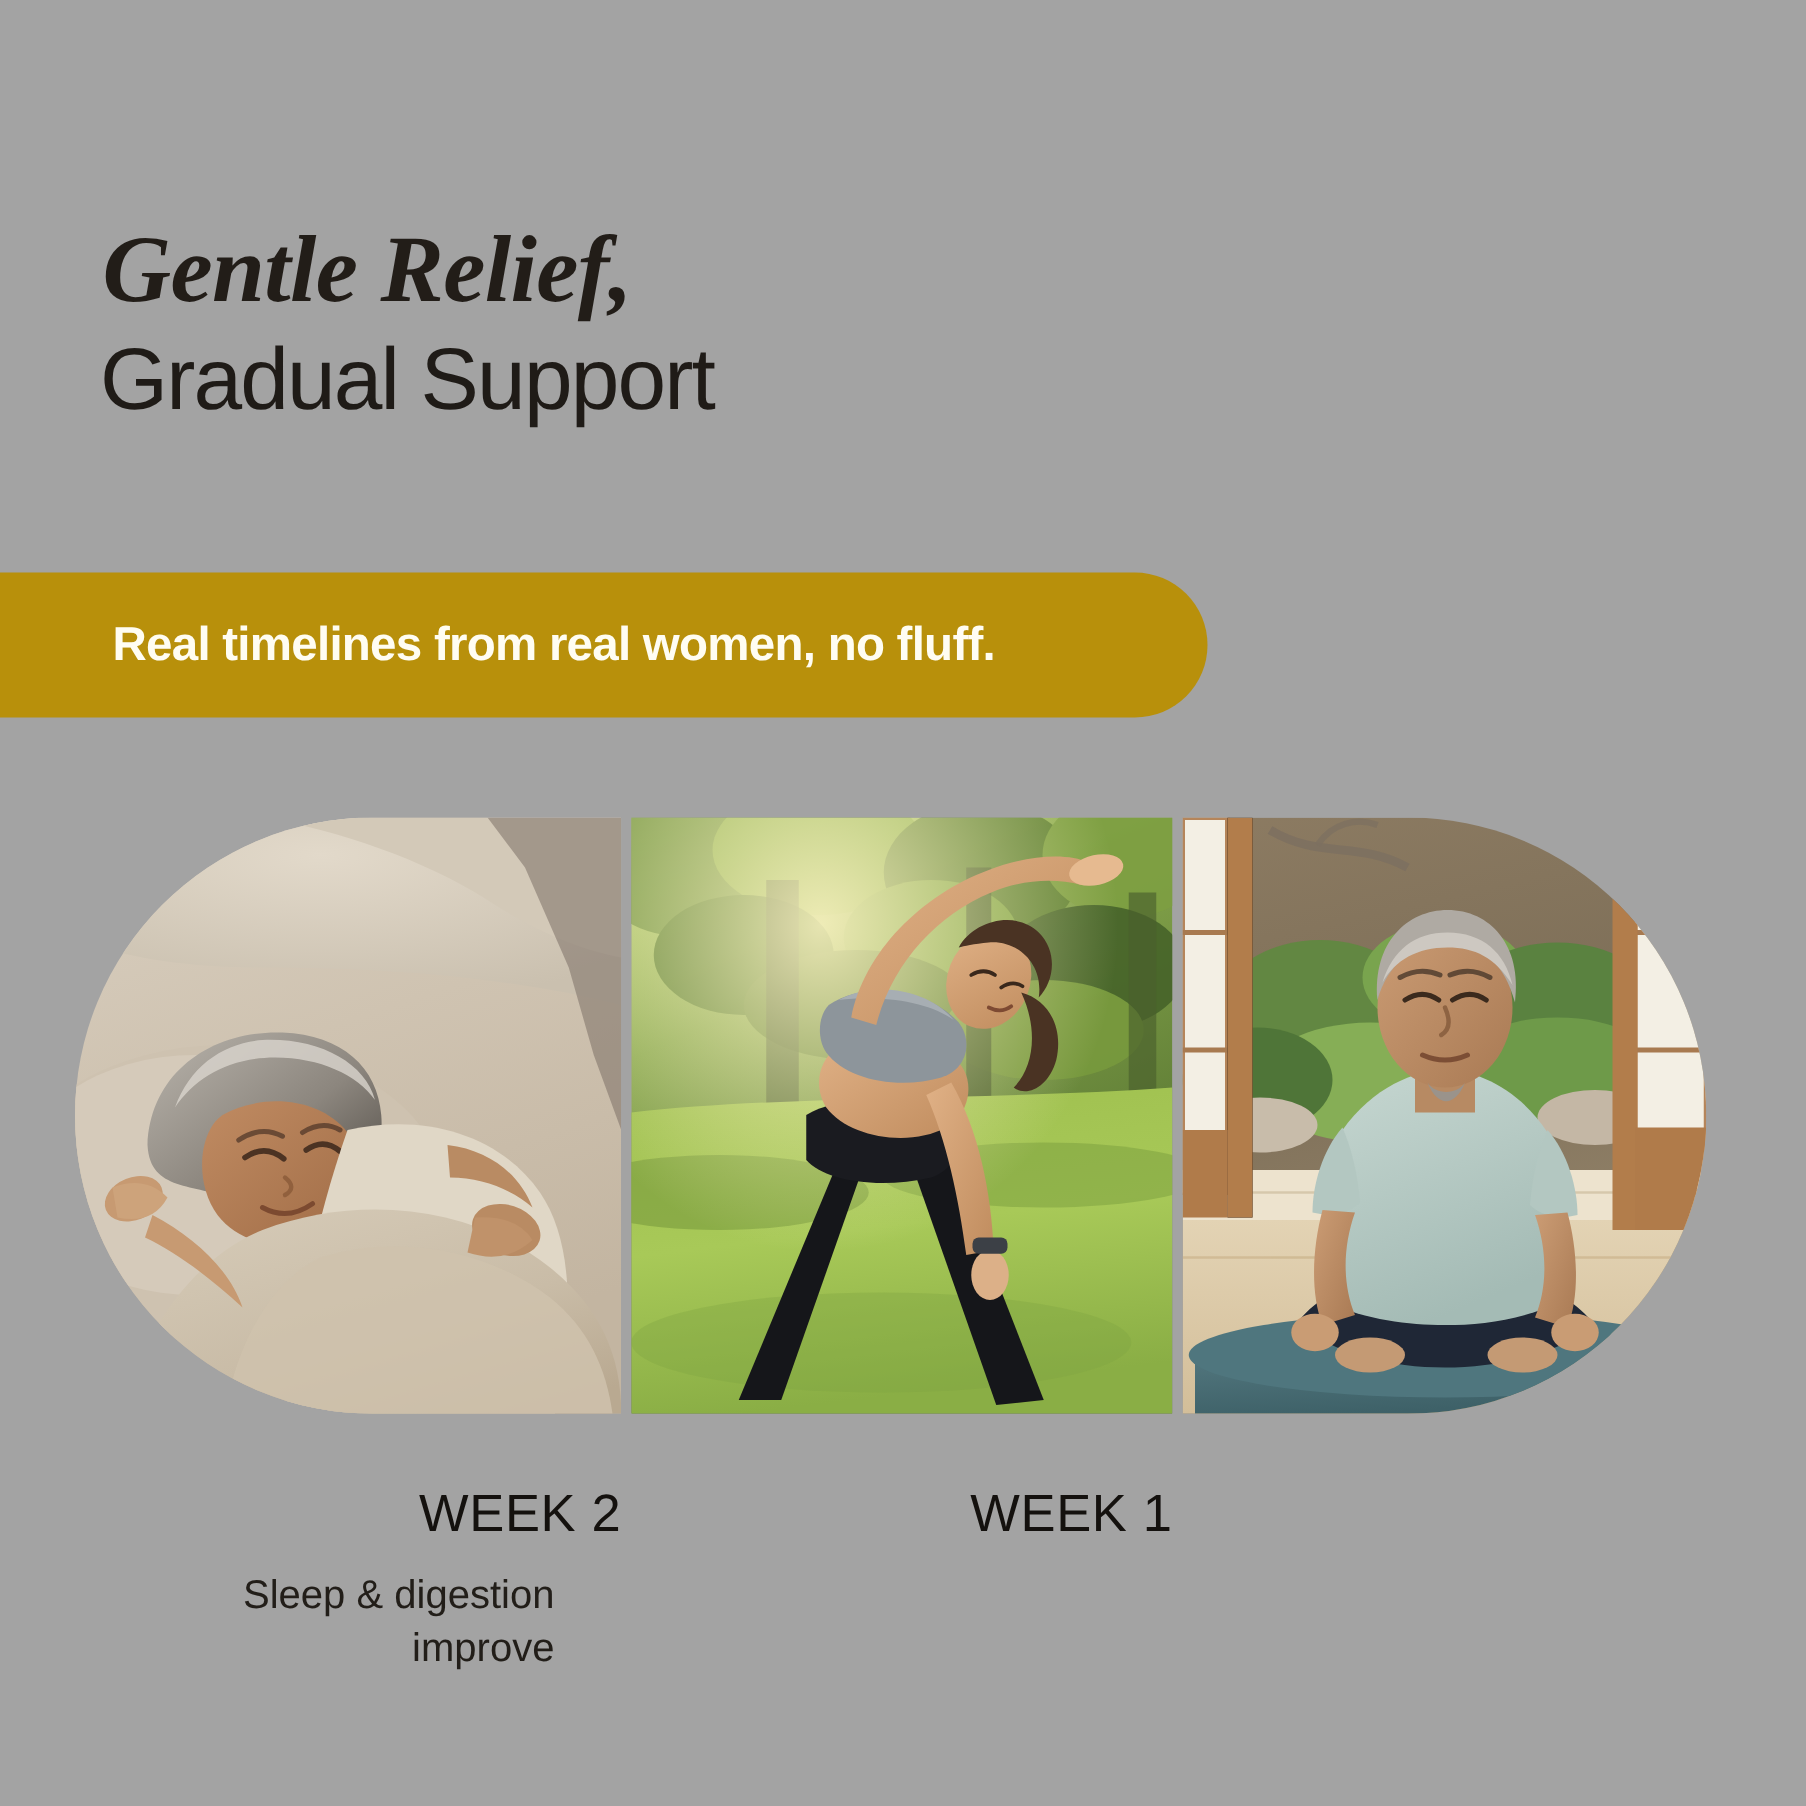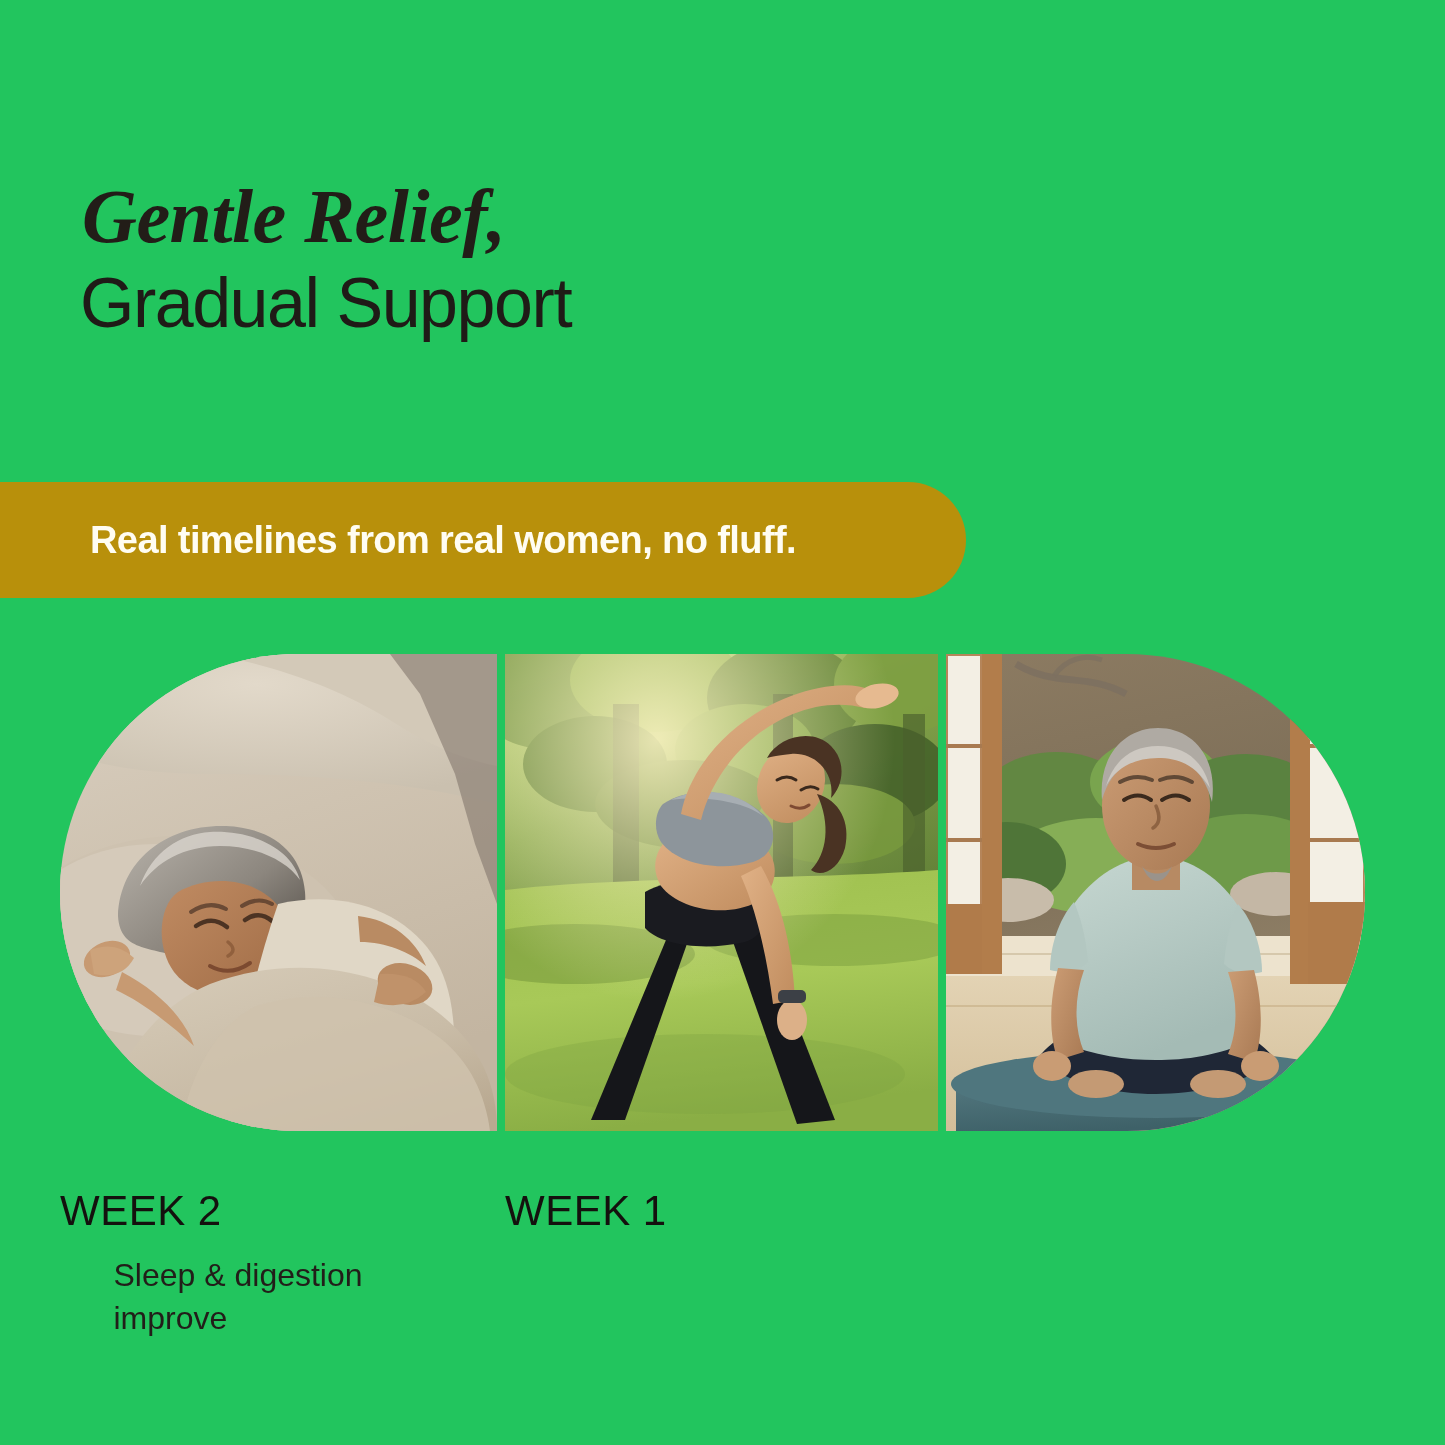--- a/index.html
+++ b/index.html
@@ -11,21 +11,21 @@
     height: 1445px;
     background: #FDF6E0;
     font-family: "Liberation Sans", sans-serif;
     overflow: hidden;
     position: relative;
   }
 
   .page {
     position: absolute;
     inset: 0;
-    background: #22c55e;
+    background: #a3a3a3;
   }
 
   
   .headline {
     position: absolute;
     left: 80px;
     top: 178px;
     width: 900px;
   }
   .headline-line1 {
@@ -55,21 +55,20 @@
     position: absolute;
     left: 0;
     top: 458px;
     width: 966px;
     height: 116px;
     background: #B8900B;
     border-top-right-radius: 58px;
     border-bottom-right-radius: 58px;
     display: flex;
     align-items: center;
-    margin-top: 24px;
   }
   .banner-text {
     margin-left: 90px;
     color: #FFFDF2;
     font-family: "Liberation Sans", sans-serif;
     font-weight: bold;
     font-size: 38px;
     letter-spacing: -0.6px;
     white-space: nowrap;
   }
@@ -109,21 +108,21 @@
   .captions {
     position: absolute;
     left: 60px;
     top: 1190px;
     width: 1305px;
     display: flex;
     gap: 8px;
   }
   .caption-col {
     flex: 0 0 auto;
-    text-align: left;
+    text-align: right;
   }
   .caption-col.c1 { width: 437px; }
   .caption-col.c2 { width: 433px; }
   .caption-col.c3 { width: 419px; }
   .caption-title {
     font-family: "Liberation Sans", sans-serif;
     font-weight: normal;
     font-size: 42px;
     letter-spacing: 0.5px;
     color: #14110E;

